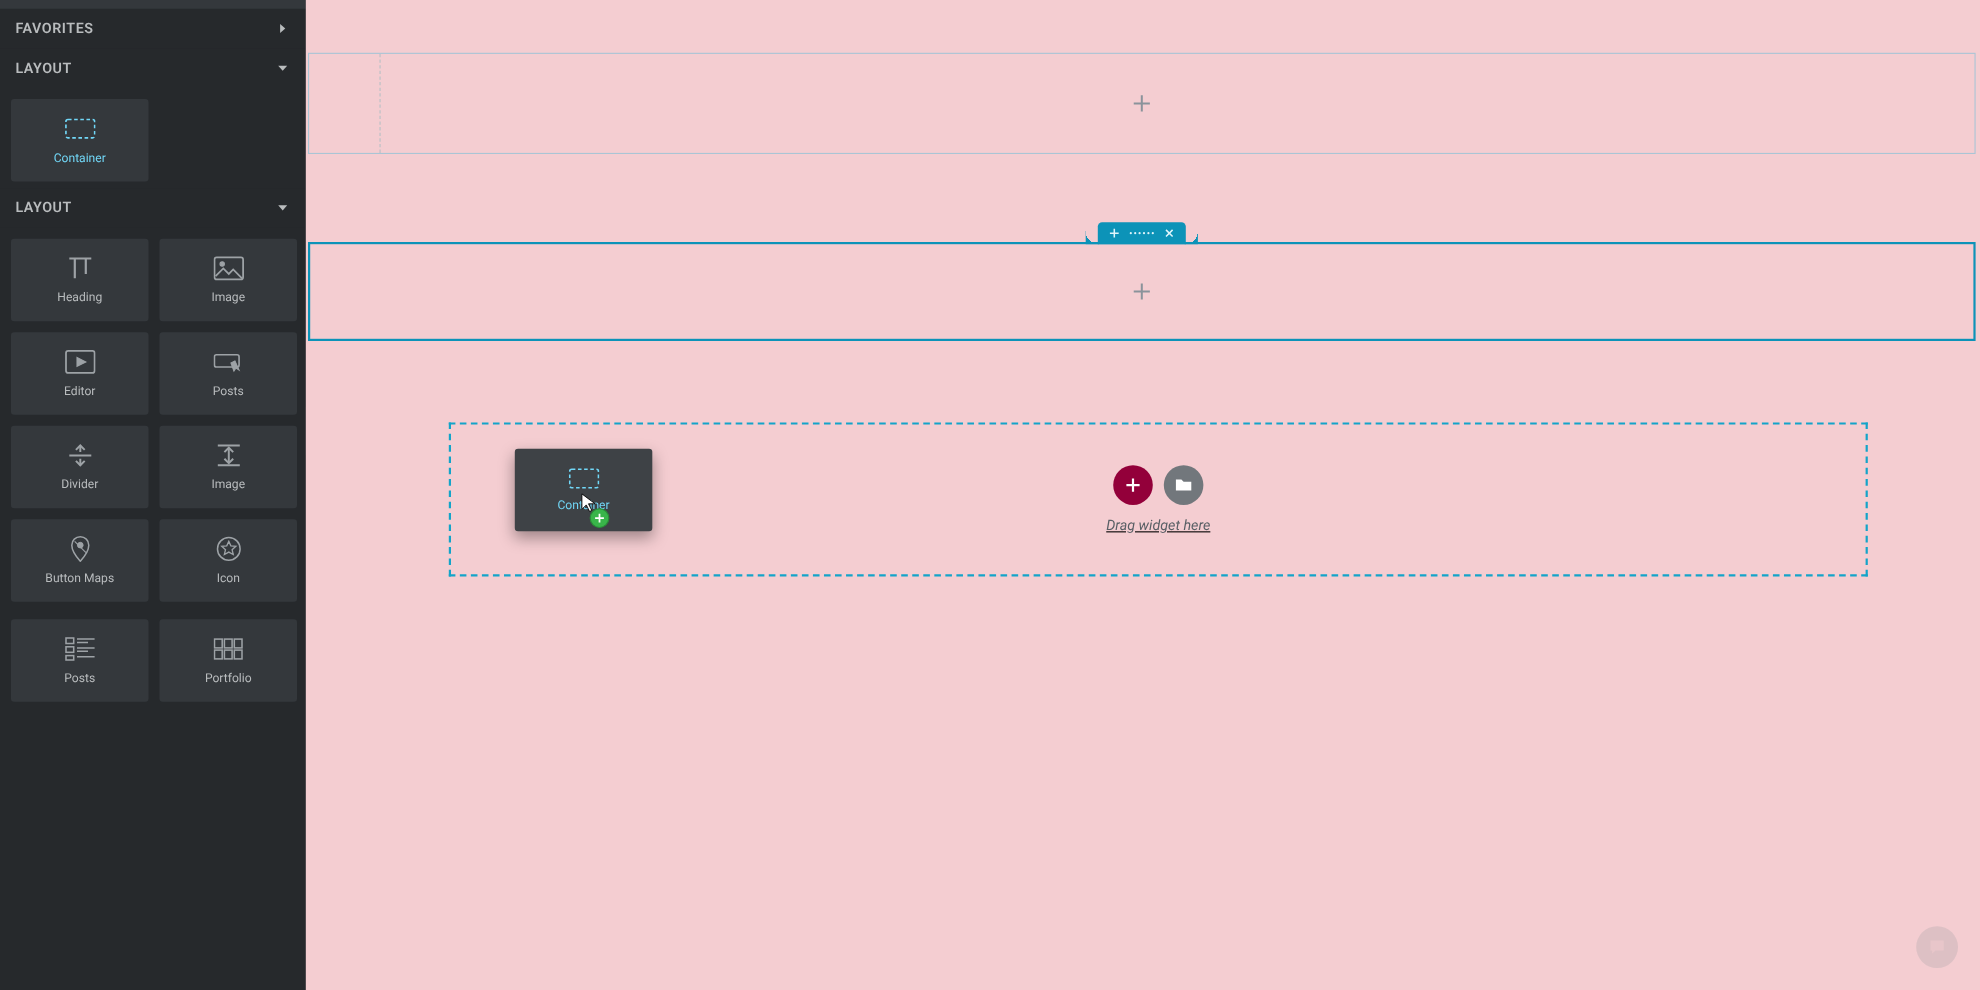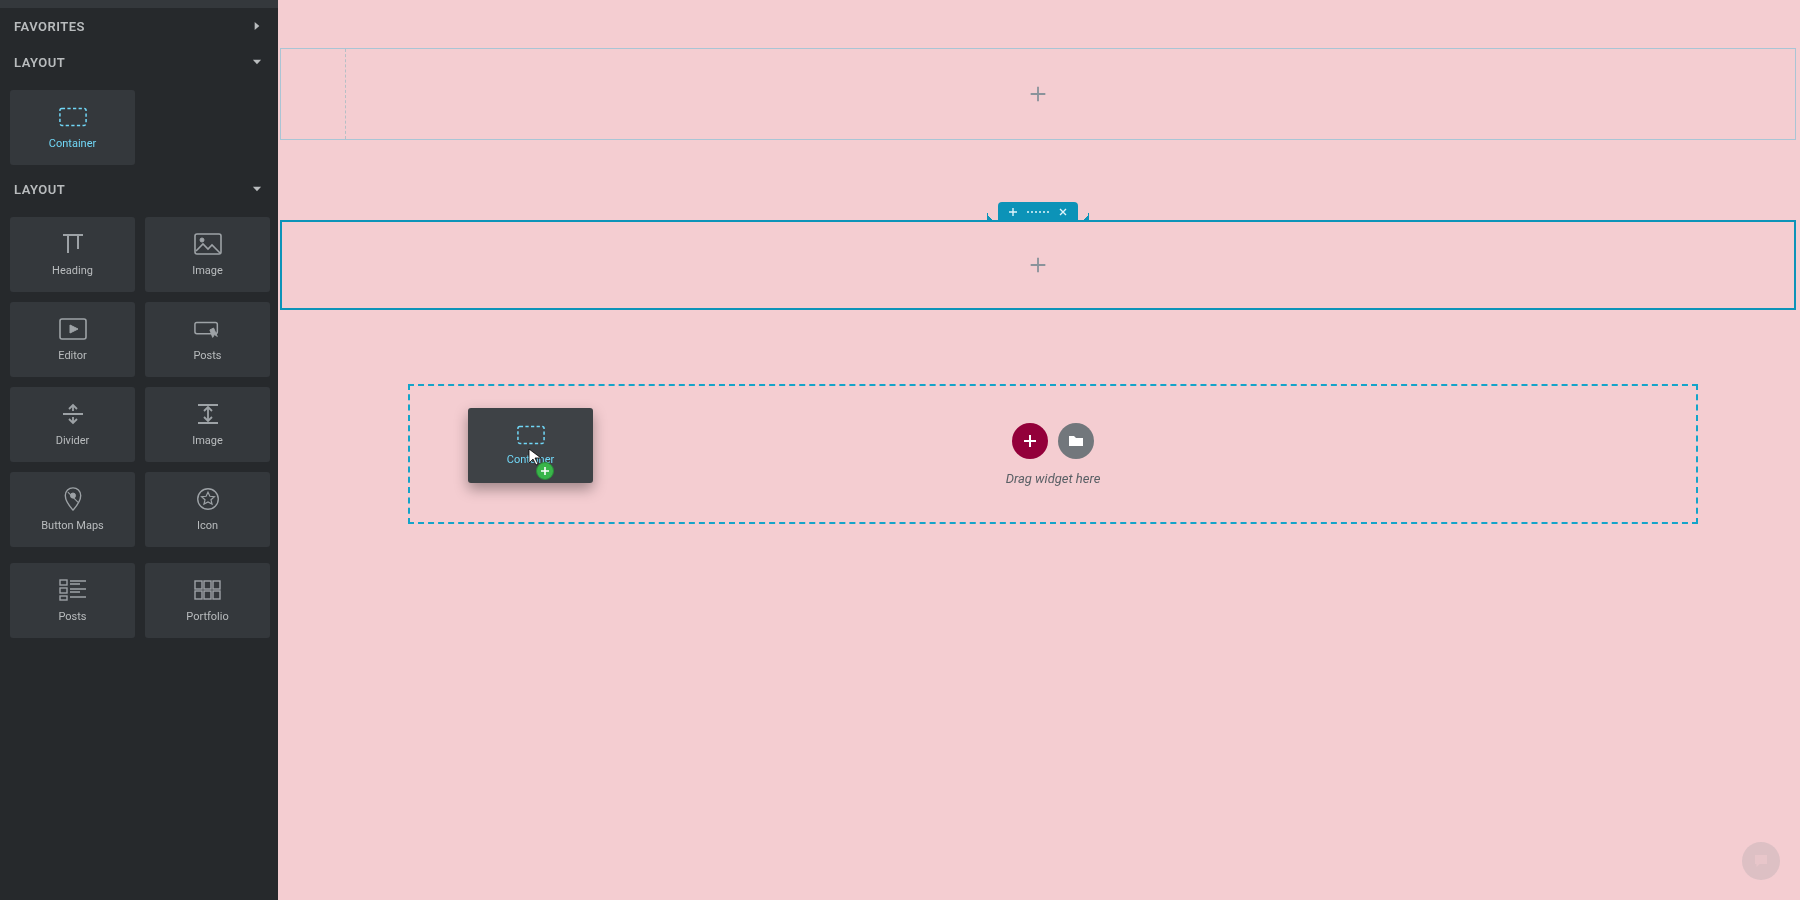--- a/index.html
+++ b/index.html
@@ -112,20 +112,21 @@
 .ct-tab .ti { width: 10px; height: 10px; fill: #dff5fb; cursor: pointer; }
 .ct-tab .dots { display: flex; gap: 2px; cursor: grab; }
 .ct-tab .dots span { width: 2px; height: 2px; background: #dff5fb; border-radius: 50%; }
 
 
 .drop-zone {
   position: absolute;
   border: 2px dashed #13a4c9;
   display: flex; flex-direction: column; align-items: center; justify-content: center;
   gap: 12px;
+  text-decoration: underline;
 }
 .dz-btns { display: flex; gap: 10px; }
 .dz-btn {
   width: 36px; height: 36px; border-radius: 50%;
   display: flex; align-items: center; justify-content: center;
   cursor: pointer;
 }
 .dz-btn.add { background: #93003a; }
 .dz-btn.folder { background: #72777c; }
 .dz-btn svg { width: 16px; height: 16px; fill: #fff; }

